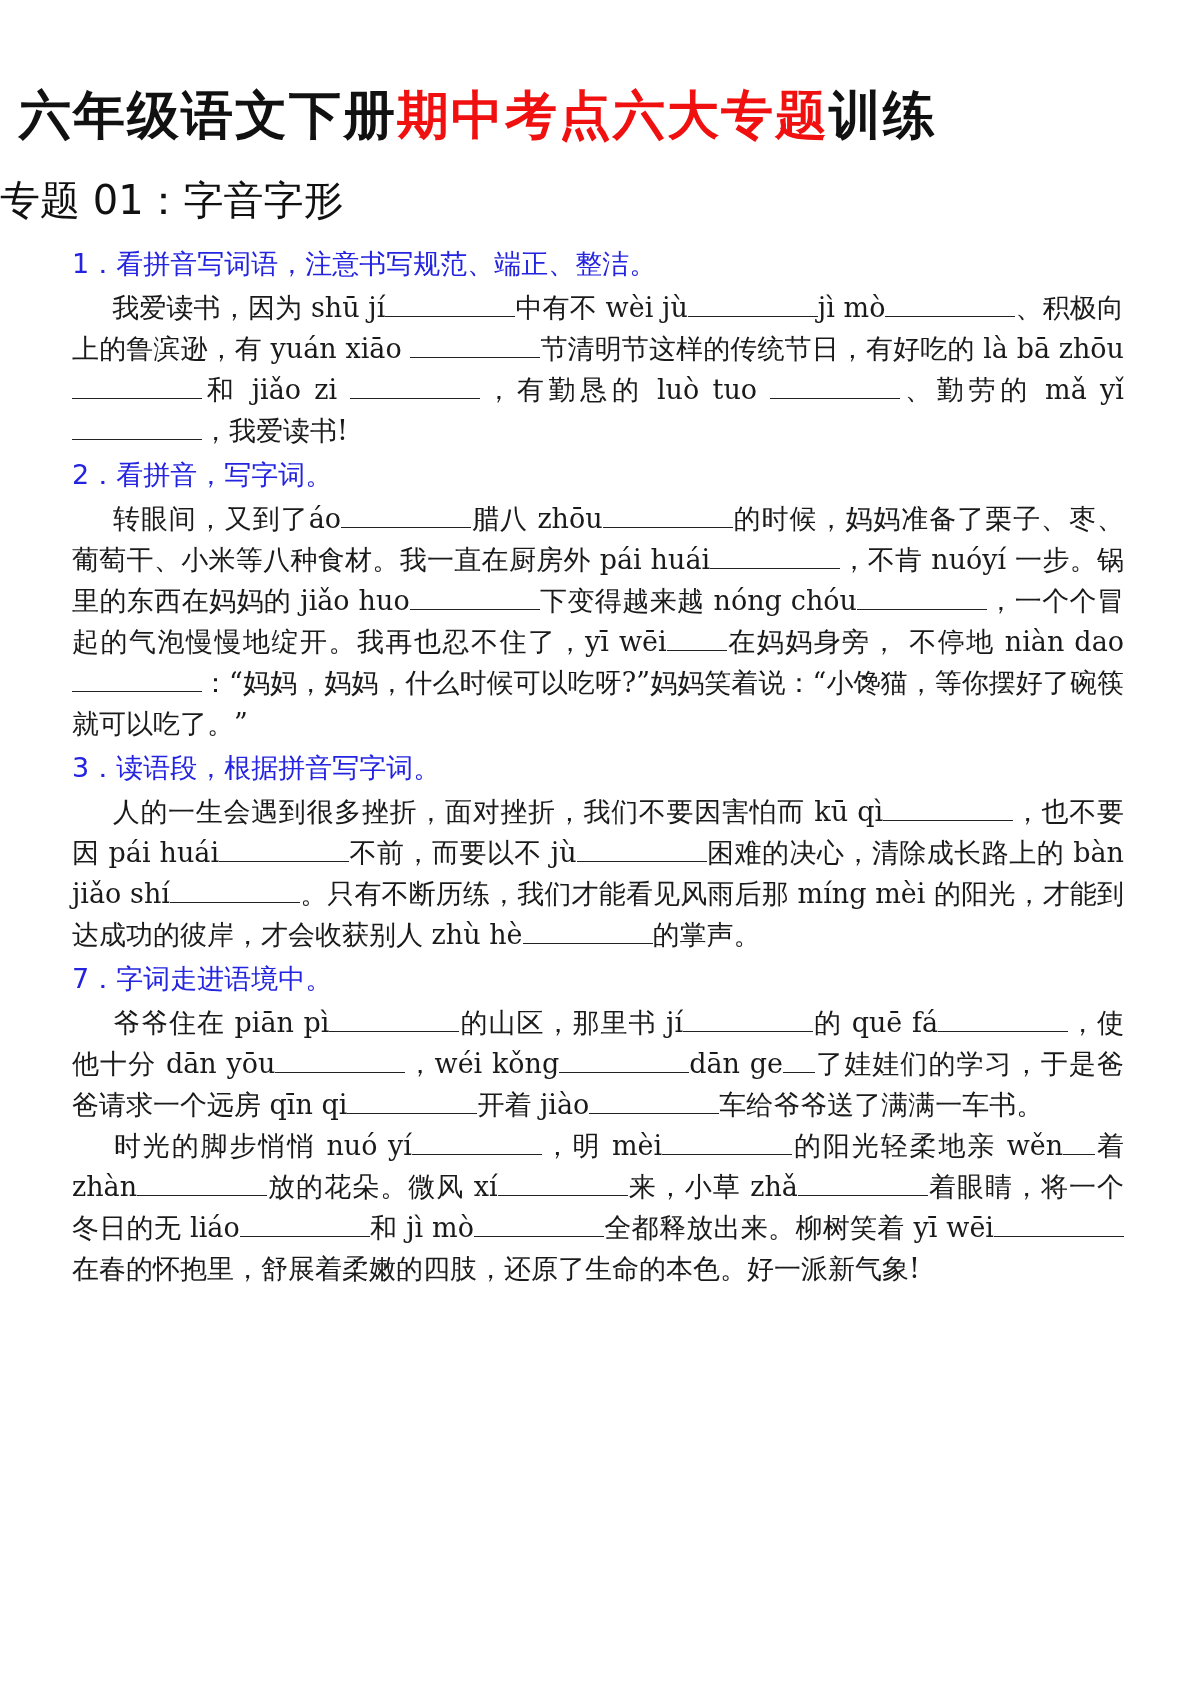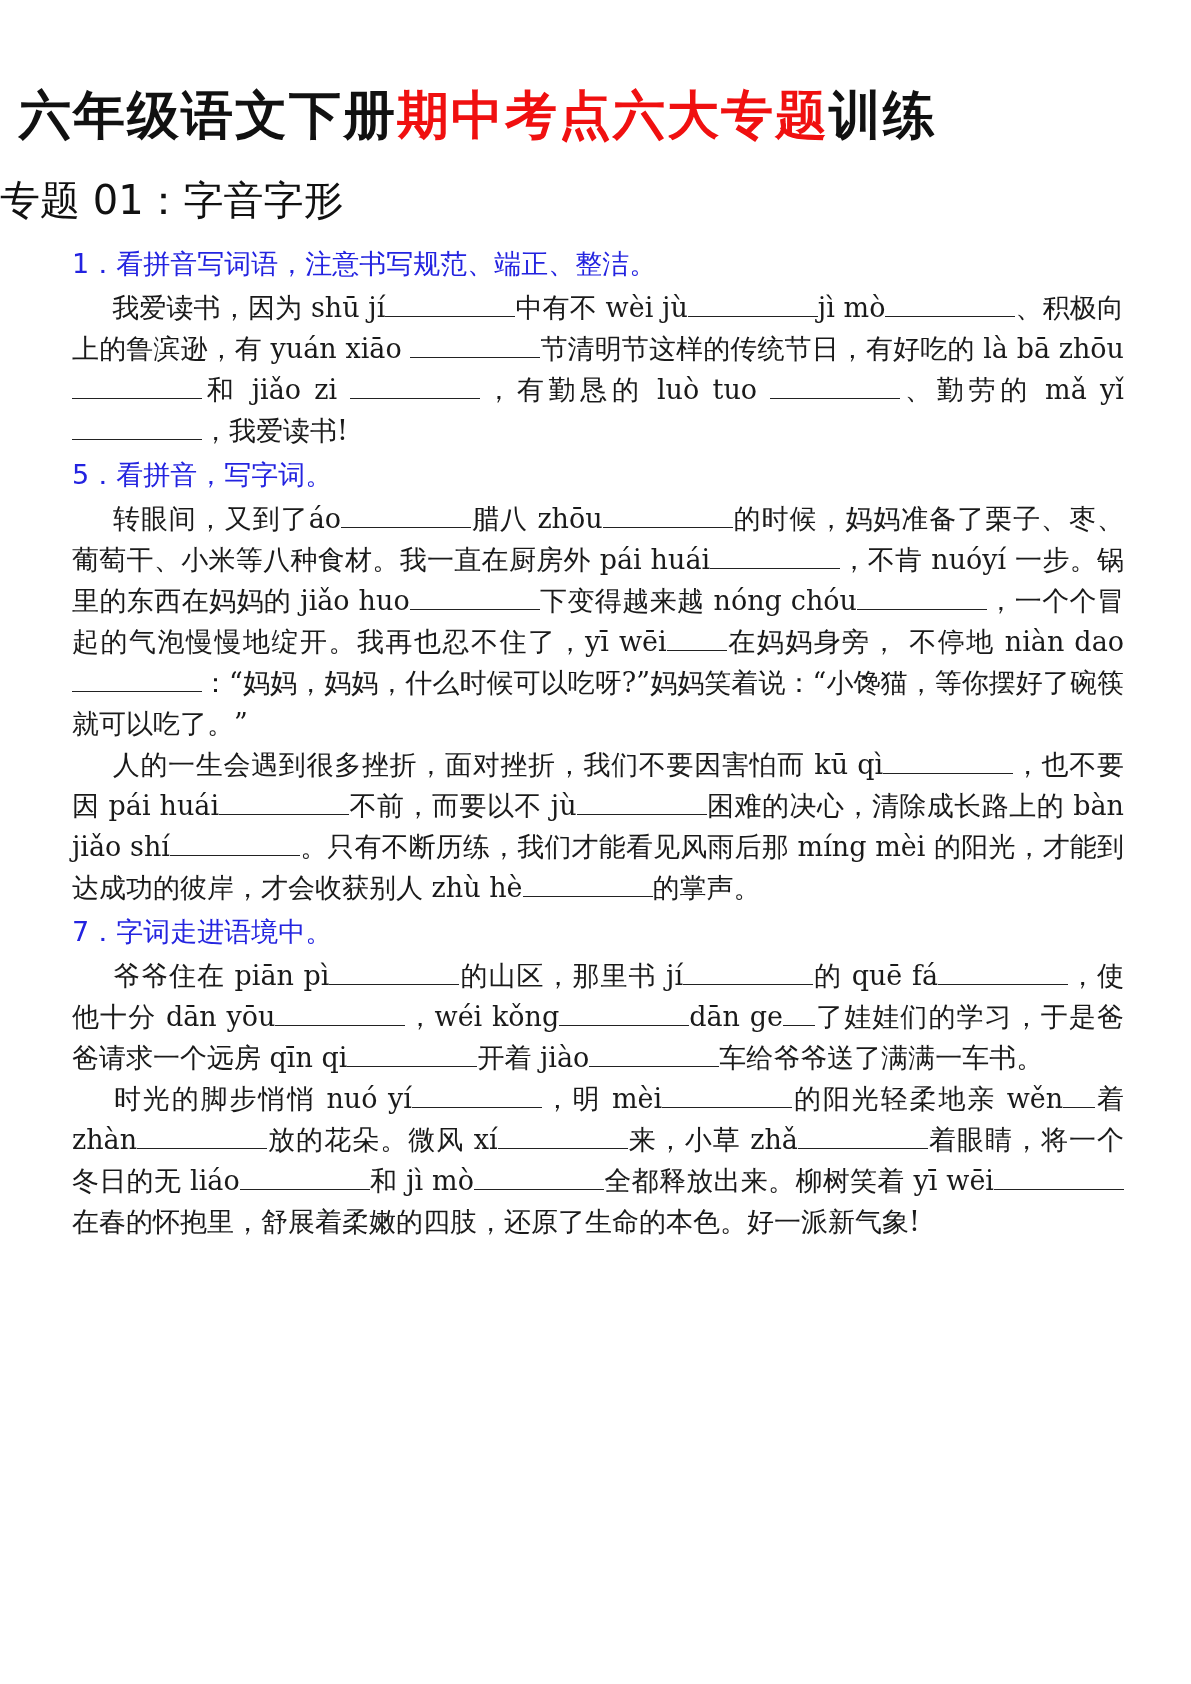--- a/index.html
+++ b/index.html
@@ -27,23 +27,24 @@
 
 <div class="title"><span>六年级语文下册</span><span class="red">期中考点六大专题</span><span>训练</span></div>
 
 <div class="subtitle">专题 01：字音字形</div>
 
 <div class="content">
 
   <div class="q-heading">1．看拼音写词语，注意书写规范、端正、整洁。</div>
   <p class="para"><span class="indent"></span><span>我爱读书，因为 shū jí</span><span class="blank"></span><span>中有不 wèi jù</span><span class="blank"></span><span>jì mò</span><span class="blank"></span><span>、积极向上的鲁滨逊，有 yuán xiāo </span><span class="blank"></span><span>节清明节这样的传统节日，有好吃的 là bā  zhōu </span><span class="blank"></span><span>和 jiǎo zi </span><span class="blank"></span><span>，有勤恳的 luò tuo </span><span class="blank"></span><span>、勤劳的 mǎ yǐ</span><span class="blank"></span><span>，我爱读书!</span></p>
 
-  <div class="q-heading">5．看拼音，写字词。</div>
+  <div class="q-heading">2．看拼音，写字词。</div>
   <p class="para"><span class="indent"></span><span>转眼间，又到了áo</span><span class="blank"></span><span>腊八 zhōu</span><span class="blank"></span><span>的时候，妈妈准备了栗子、枣、葡萄干、小米等八种食材。我一直在厨房外 pái huái</span><span class="blank"></span><span>，不肯 nuóyí 一步。锅里的东西在妈妈的 jiǎo huo</span><span class="blank"></span><span>下变得越来越  nóng chóu</span><span class="blank"></span><span>，一个个冒起的气泡慢慢地绽开。我再也忍不住了，yī  wēi</span><span class="blank s"></span><span>在妈妈身旁，  不停地 niàn dao</span><span class="blank"></span><span>：“妈妈，妈妈，什么时候可以吃呀?”妈妈笑着说：“小馋猫，等你摆好了碗筷就可以吃了。”</span></p>
 
+  <div class="q-heading">3．读语段，根据拼音写字词。</div>
   <p class="para"><span class="indent"></span><span>人的一生会遇到很多挫折，面对挫折，我们不要因害怕而 kū  qì</span><span class="blank"></span><span>，也不要因 pái huái</span><span class="blank"></span><span>不前，而要以不 jù</span><span class="blank"></span><span>困难的决心，清除成长路上的 bàn jiǎo shí</span><span class="blank"></span><span>。只有不断历练，我们才能看见风雨后那 míng mèi 的阳光，才能到达成功的彼岸，才会收获别人 zhù hè</span><span class="blank"></span><span>的掌声。</span></p>
 
   <div class="q-heading">7．字词走进语境中。</div>
   <p class="para"><span class="indent"></span><span>爷爷住在 piān    pì</span><span class="blank"></span><span>的山区，那里书 jí</span><span class="blank"></span><span>的 quē fá</span><span class="blank"></span><span>，使他十分 dān    yōu</span><span class="blank"></span><span>，wéi    kǒng</span><span class="blank"></span><span>dān    ge</span><span class="blank xs"></span><span>了娃娃们的学习，于是爸爸请求一个远房 qīn    qi</span><span class="blank"></span><span>开着 jiào</span><span class="blank"></span><span>车给爷爷送了满满一车书。</span></p>
 
   <p class="para"><span class="indent"></span><span>时光的脚步悄悄 nuó yí</span><span class="blank"></span><span>，明 mèi</span><span class="blank"></span><span>的阳光轻柔地亲 wěn</span><span class="blank xs"></span><span>着 zhàn</span><span class="blank"></span><span>放的花朵。微风 xí</span><span class="blank"></span><span>来，小草 zhǎ</span><span class="blank"></span><span>着眼睛，将一个冬日的无 liáo</span><span class="blank"></span><span>和 jì mò</span><span class="blank"></span><span>全都释放出来。柳树笑着 yī  wēi</span><span class="blank"></span><span>在春的怀抱里，舒展着柔嫩的四肢，还原了生命的本色。好一派新气象!</span></p>
 
 </div>
 
 </body></html>

